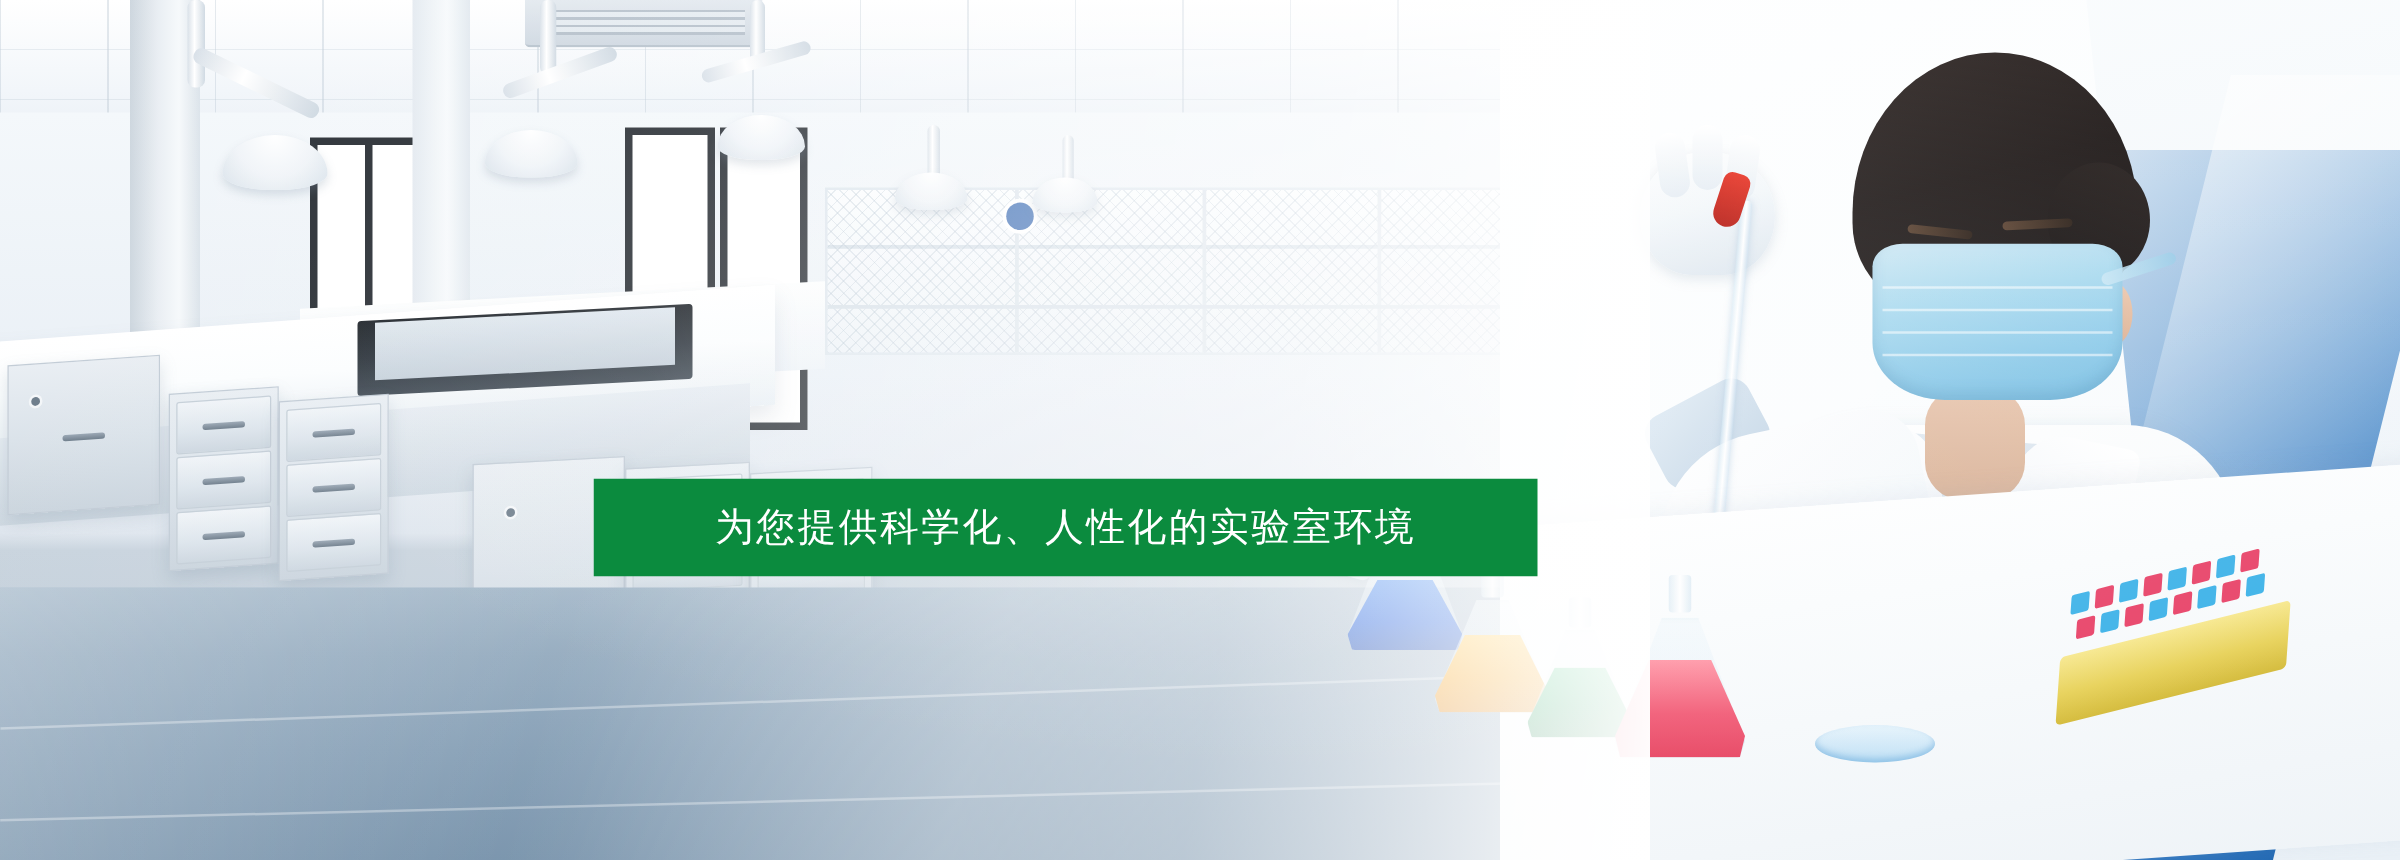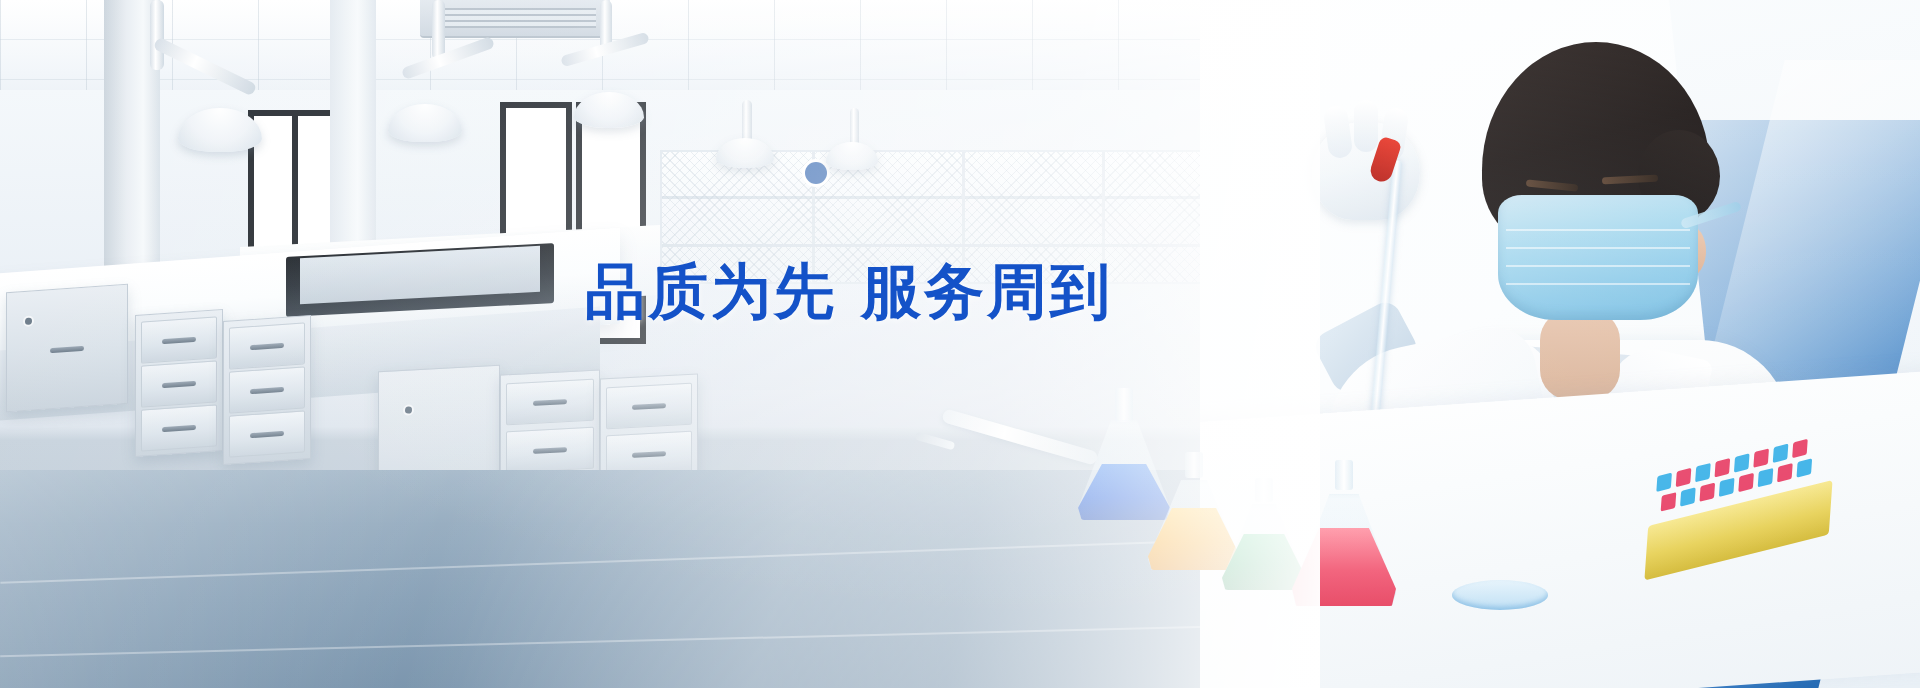--- a/index.html
+++ b/index.html
@@ -666,17 +666,19 @@
       <span class="tip" style="background:#e8456a;"></span>
       <span class="tip" style="background:#3fb3e8;"></span>
     </div>
   </div>
 
   <div class="wash"></div>
   <div class="vignette"></div>
 
   <div class="text-layer">
 
-    <div class="cn-head">品质为先 服务周到</div>
-
+
+    <div class="green-bar">
+      <span class="green-bar-text">为您提供科学化、人性化的实验室环境</span>
+    </div>
   </div>
 
 </div>
 
 </body></html>

